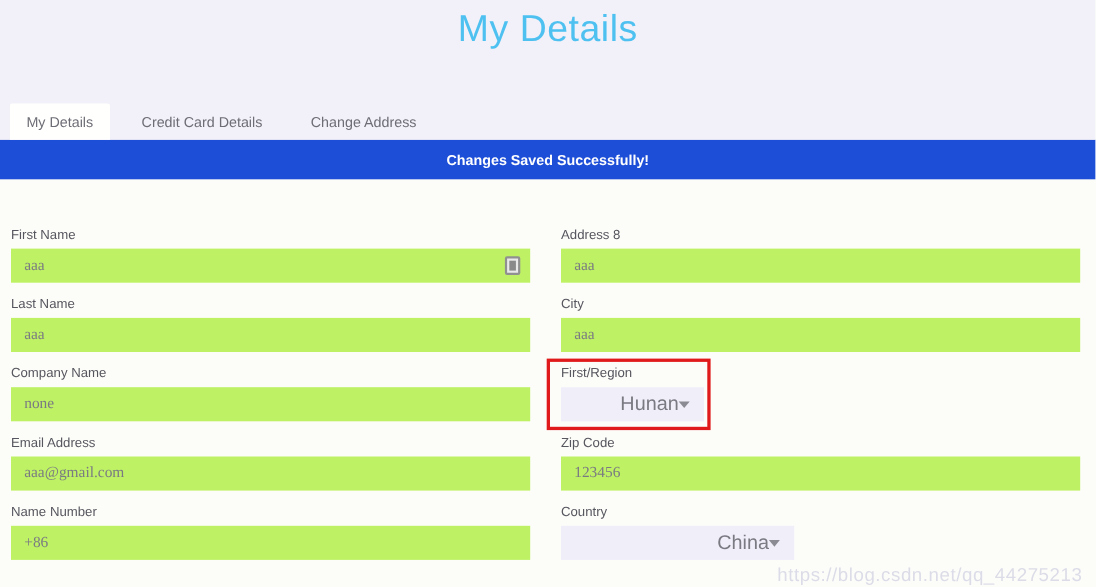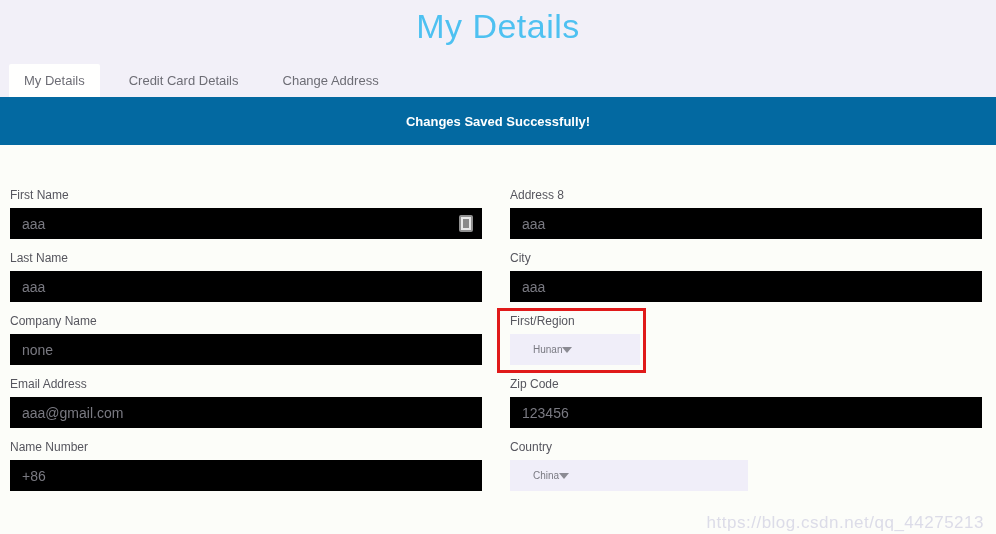--- a/index.html
+++ b/index.html
@@ -6,21 +6,21 @@
   html, body { width: 996px; height: 534px; overflow: hidden; }
   body {
     font-family: "Liberation Sans", "DejaVu Sans", sans-serif;
     background: #fcfdf9;
     position: relative;
   }
 
   
   .header {
     background: #f2f0f8;
-    height: 97px;
+    height: 127px;
     position: relative;
   }
   .page-title {
     text-align: center;
     padding-top: 7px;
     font-size: 34px;
     font-weight: 300;
     color: #4ec1f1;
     letter-spacing: 0.5px;
   }
@@ -46,22 +46,22 @@
     cursor: pointer;
     white-space: nowrap;
   }
   .tab.active {
     background: #fffffe;
     border-radius: 2px 2px 0 0;
   }
 
   
   .banner {
-    background: #0369a1;
-    height: 48px;
+    background: #1d4ed8;
+    height: 36px;
     display: flex;
     align-items: center;
     justify-content: center;
   }
   .banner-text {
     color: #ffffff;
     font-size: 13px;
     font-weight: bold;
   }
 
@@ -78,24 +78,24 @@
     display: block;
     font-size: 12px;
     font-weight: normal;
     color: #56565e;
     margin-bottom: 6px;
     line-height: 13px;
   }
   .text-input {
     width: 100%;
     height: 31px;
-    background: #000000;
+    background: #bef264;
     border: none;
     outline: none;
-    font-family: Liberation Sans, sans-serif;
+    font-family: Liberation Serif, serif;
     font-size: 14px;
     color: #7a7a82;
     padding: 0 12px;
   }
   .input-wrap { position: relative; }
 
   
   .autofill-icon {
     position: absolute;
     right: 9px;
@@ -114,28 +114,28 @@
     height: 9px;
     background: #8a8a8a;
   }
 
   
   .select {
     height: 31px;
     background: #f0eef9;
     display: flex;
     align-items: center;
-    justify-content: flex-start;
+    justify-content: flex-end;
     padding: 0 13px 0 23px;
-    font-size: 10px;
+    font-size: 18px;
     color: #7a7a82;
     cursor: pointer;
   }
   .select.state { width: 130px; }
-  .select.country { width: 238px; }
+  .select.country { width: 212px; }
   .caret {
     width: 0; height: 0;
     border-left: 5px solid transparent;
     border-right: 5px solid transparent;
     border-top: 6px solid #8b8b93;
   }
 
   
   .red-box {
     position: absolute;

